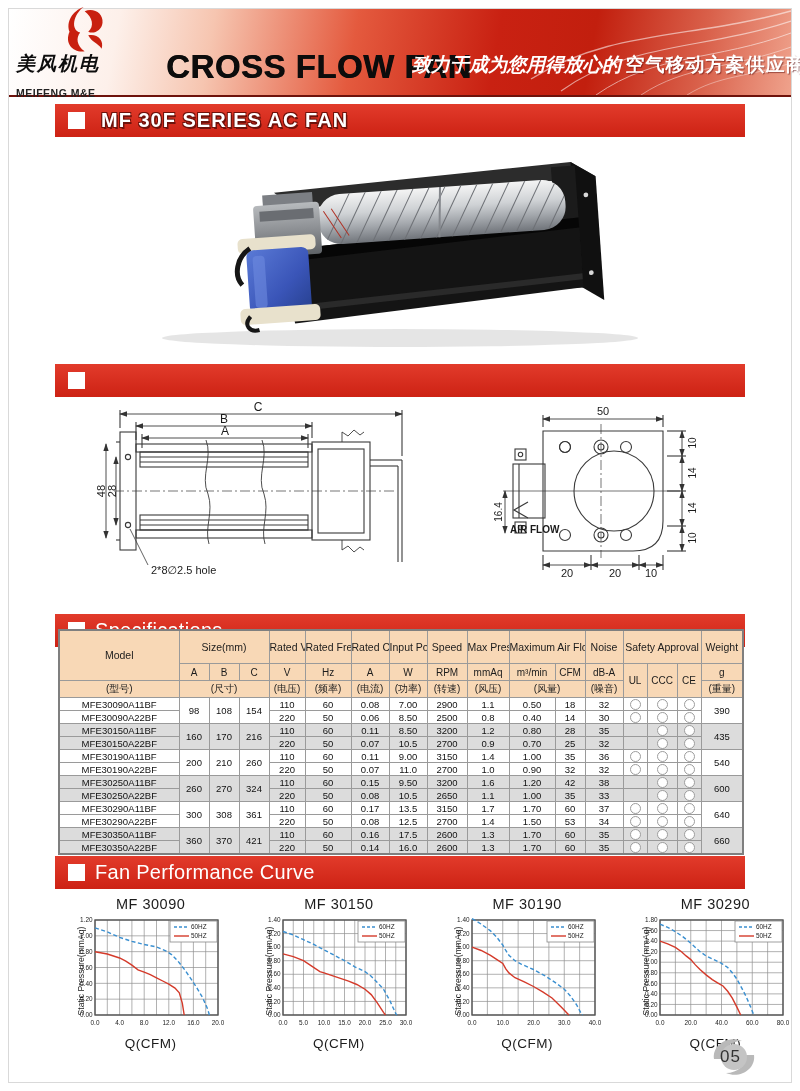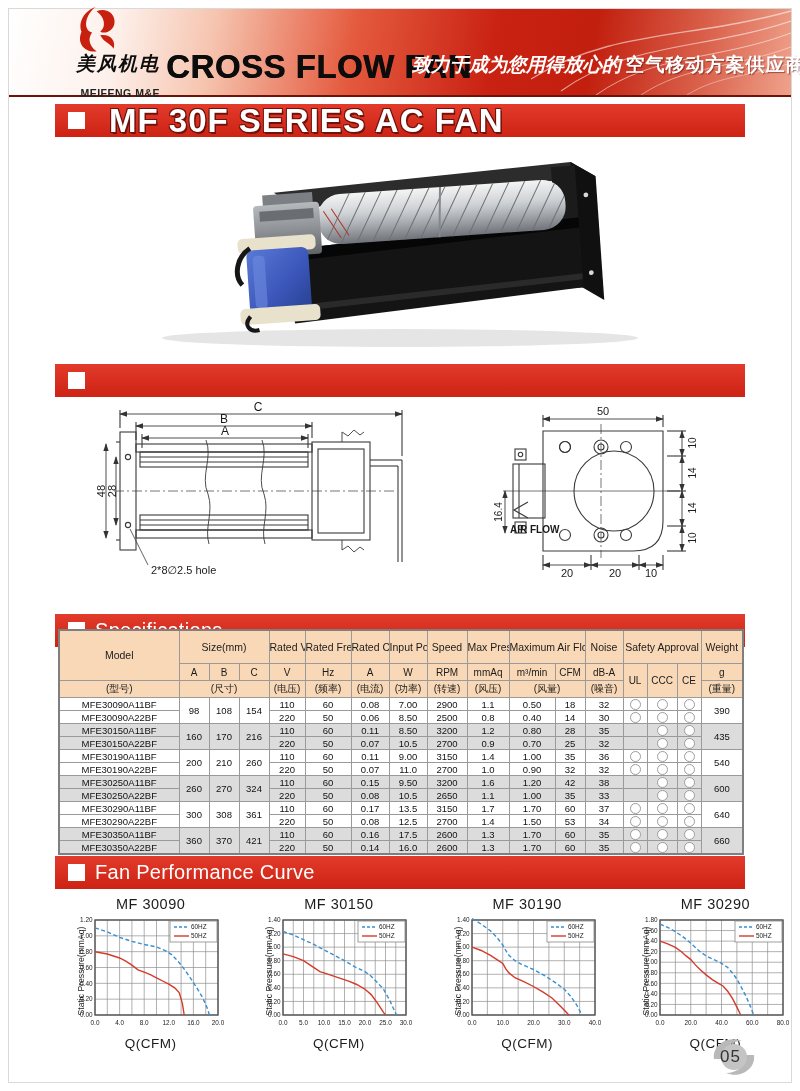--- a/index.html
+++ b/index.html
@@ -5,39 +5,39 @@
   html,body{margin:0;padding:0;}
   body{width:800px;height:1091px;position:relative;overflow:hidden;background:#ffffff;
        font-family:"Liberation Sans",sans-serif;color:#111;}
   .frame{position:absolute;inset:8px;border:1px solid #d9d9d9;pointer-events:none;}
 
   
   .header{position:absolute;left:9px;right:9px;top:9px;height:86px;
     background:linear-gradient(100deg,#ffffff 0%,#fdf0ea 14%,#f6c5b0 26%,#e45a3e 44%,#c92112 62%,#c21f0e 74%,#d9604a 88%,#efa28c 100%);}
   .header-underline{position:absolute;left:9px;right:9px;top:95px;height:2px;background:#6e120b;}
   .swoosh{position:absolute;right:0;top:0;height:86px;width:300px;opacity:.55;}
-  .logo{position:absolute;left:28px;top:4px;width:132px;text-align:right;}
+  .logo{position:absolute;left:16px;top:4px;width:132px;text-align:left;}
   .logo svg{display:block;margin:0 auto;}
   .brand-cn{font-family:"Liberation Serif",serif;font-style:italic;font-weight:bold;font-size:19px;color:#0d0d0d;letter-spacing:2px;line-height:1;}
   .brand-en{font-size:10.5px;font-weight:bold;color:#222;letter-spacing:.5px;margin-top:14px;}
   .main-title{position:absolute;left:166px;top:48px;font-size:33px;font-weight:900;letter-spacing:.5px;color:#0c0c0c;
     text-shadow:.6px 0 #0c0c0c;white-space:nowrap;}
   .tagline{position:absolute;right:48px;top:52px;width:340px;color:#fff;text-align:left;}
   .tag-cn{white-space:nowrap;}
   .tag-cn-prefix{font-size:19px;font-weight:bold;font-style:italic;}
   .tag-cn-main{font-size:19px;font-weight:900;letter-spacing:1px;text-shadow:1px 1px 1px rgba(80,0,0,.5);}
   .tag-en{font-family:"Liberation Serif",serif;font-size:9.6px;margin-top:3px;padding-bottom:3px;
     border-bottom:1px solid rgba(255,255,255,.85);white-space:nowrap;}
 
   
   .redbar{position:absolute;left:55px;width:690px;height:33px;display:flex;align-items:center;
     background:linear-gradient(#e23b2b,#cd2214);color:#fff;}
   .redbar .sq{width:17px;height:17px;background:#fff;margin-left:13px;flex:0 0 auto;}
   .series-banner{top:104px;}
-  .series-banner .txt{font-size:33px;font-weight:900;letter-spacing:1px;margin-left:24px;
+  .series-banner .txt{font-size:20px;font-weight:900;letter-spacing:1px;margin-left:16px;
     text-shadow:1.5px 1.5px 0 #6e120b,-1px -1px 0 #6e120b,1px -1px 0 #6e120b,-1px 1px 0 #6e120b;}
   .sec-title{font-size:20px;margin-left:10px;letter-spacing:.3px;}
   .bar-dim{top:364px;} .bar-spec{top:614px;} .bar-perf{top:856px;}
 
   
   .photo{position:absolute;left:128px;top:146px;width:544px;height:208px;}
 
   
   .dims{position:absolute;left:58px;top:402px;width:690px;height:180px;}
   .dims text{font-family:"Liberation Sans",sans-serif;fill:#1a1a1a;}

